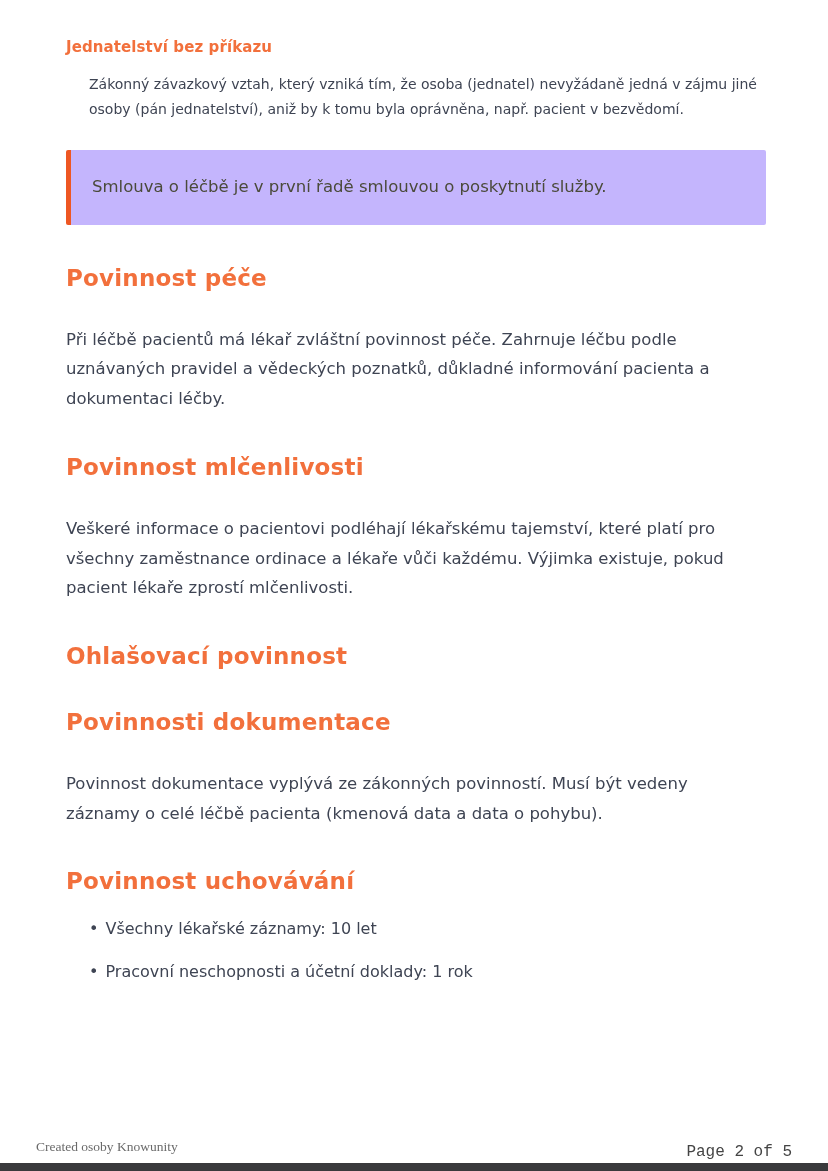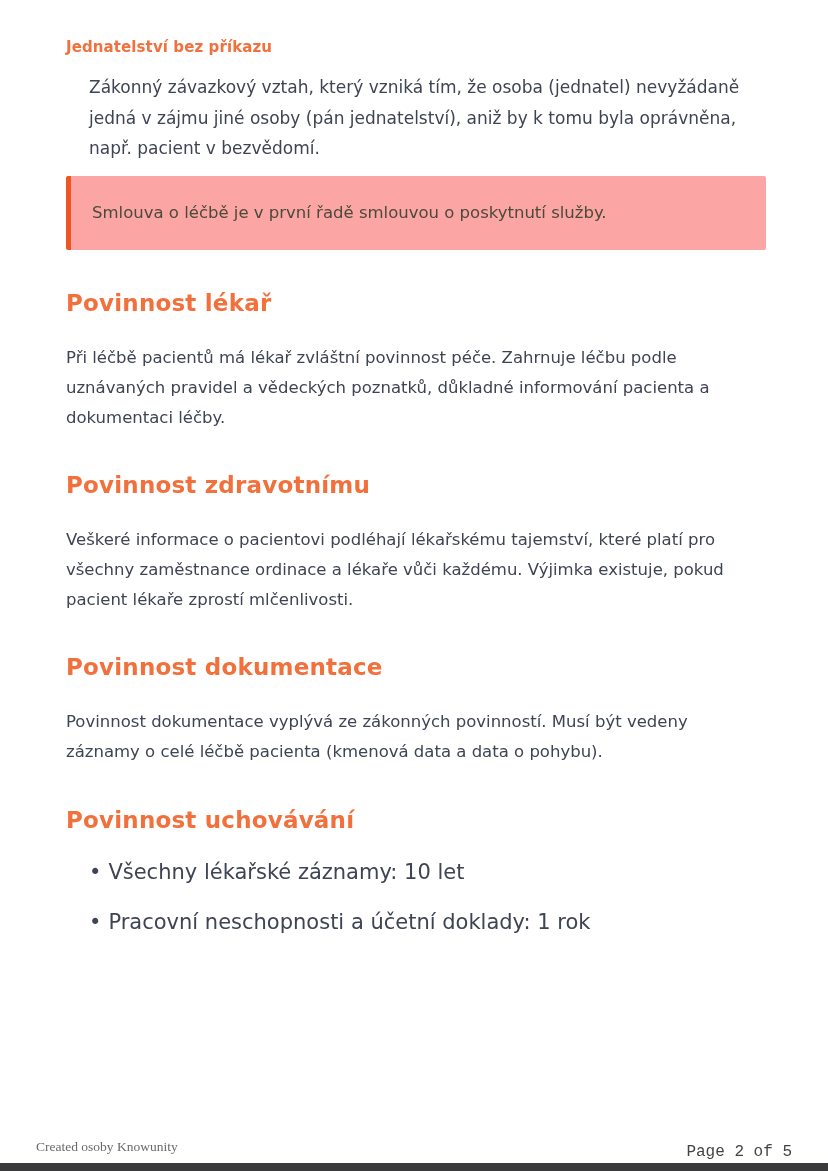--- a/index.html
+++ b/index.html
@@ -21,27 +21,27 @@
   }
   .intro-heading {
     font-size: 15px;
     font-weight: 700;
     color: #f2703c;
     margin: 0;
     letter-spacing: 0.1px;
   }
   .intro-paragraph {
     margin: 16px 0 0 23px;
-    font-size: 17px;
+    font-size: 14px;
     line-height: 1.8;
     color: #3e4453;
   }
   .callout {
-    margin-top: 12px;
-    background: #fca5a5;
+    margin-top: 28px;
+    background: #c4b5fd;
     border-left: 5px solid #ee5722;
     border-radius: 2px;
     padding: 24px 22px 24px 21px;
   }
   .callout-text {
     font-size: 16.5px;
     line-height: 1.6;
     color: #4a4a3a;
   }
   .main-title {
@@ -54,32 +54,32 @@
     letter-spacing: 0.2px;
   }
   .section-title {
     margin: 40px 0 0 0;
     font-size: 23px;
     font-weight: 800;
     color: #f2703c;
     letter-spacing: 0.2px;
   }
   .section-body {
-    margin: 27px 0 0 0;
+    margin: 34px 0 0 0;
     font-size: 16.5px;
     line-height: 1.8;
     color: #3e4453;
   }
   .retention-list {
     margin: 22px 0 0 23px;
     padding: 0;
     list-style: none;
   }
   .retention-list li {
-    font-size: 21px;
+    font-size: 16px;
     color: #3e4453;
     margin-bottom: 16px;
     line-height: 1.65;
   }
   .bullet-glyph {
     display: inline-block;
     margin-right: 7px;
     color: #3e4453;
   }
   .footer-left {
@@ -115,28 +115,29 @@
 
   <h3 class="intro-heading">Jednatelství bez příkazu</h3>
 
   <p class="intro-paragraph">Zákonný závazkový vztah, který vzniká tím, že osoba (jednatel) nevyžádaně jedná v zájmu jiné osoby (pán jednatelství), aniž by k tomu byla oprávněna, např. pacient v bezvědomí.</p>
 
   <div class="callout">
     <span class="callout-text">Smlouva o léčbě je v první řadě smlouvou o poskytnutí služby.</span>
   </div>
 
 
-  <h2 class="section-title">Povinnost lékař</h2>
+  <h2 class="section-title">Povinnost péče</h2>
   <p class="section-body">Při léčbě pacientů má lékař zvláštní povinnost péče. Zahrnuje léčbu podle uznávaných pravidel a vědeckých poznatků, důkladné informování pacienta a dokumentaci léčby.</p>
 
-  <h2 class="section-title">Povinnost zdravotnímu</h2>
+  <h2 class="section-title">Povinnost mlčenlivosti</h2>
   <p class="section-body">Veškeré informace o pacientovi podléhají lékařskému tajemství, které platí pro všechny zaměstnance ordinace a lékaře vůči každému. Výjimka existuje, pokud pacient lékaře zprostí mlčenlivosti.</p>
 
+  <h2 class="section-title">Ohlašovací povinnost</h2>
 
-  <h2 class="section-title">Povinnost dokumentace</h2>
+  <h2 class="section-title">Povinnosti dokumentace</h2>
   <p class="section-body">Povinnost dokumentace vyplývá ze zákonných povinností. Musí být vedeny záznamy o celé léčbě pacienta (kmenová data a data o pohybu).</p>
 
   <h2 class="section-title">Povinnost uchovávání</h2>
 
   <ul class="retention-list">
     <li>
       <span class="bullet-glyph">•</span><span>Všechny lékařské záznamy: 10 let</span>
     </li>
     <li>
       <span class="bullet-glyph">•</span><span>Pracovní neschopnosti a účetní doklady: 1 rok</span>

